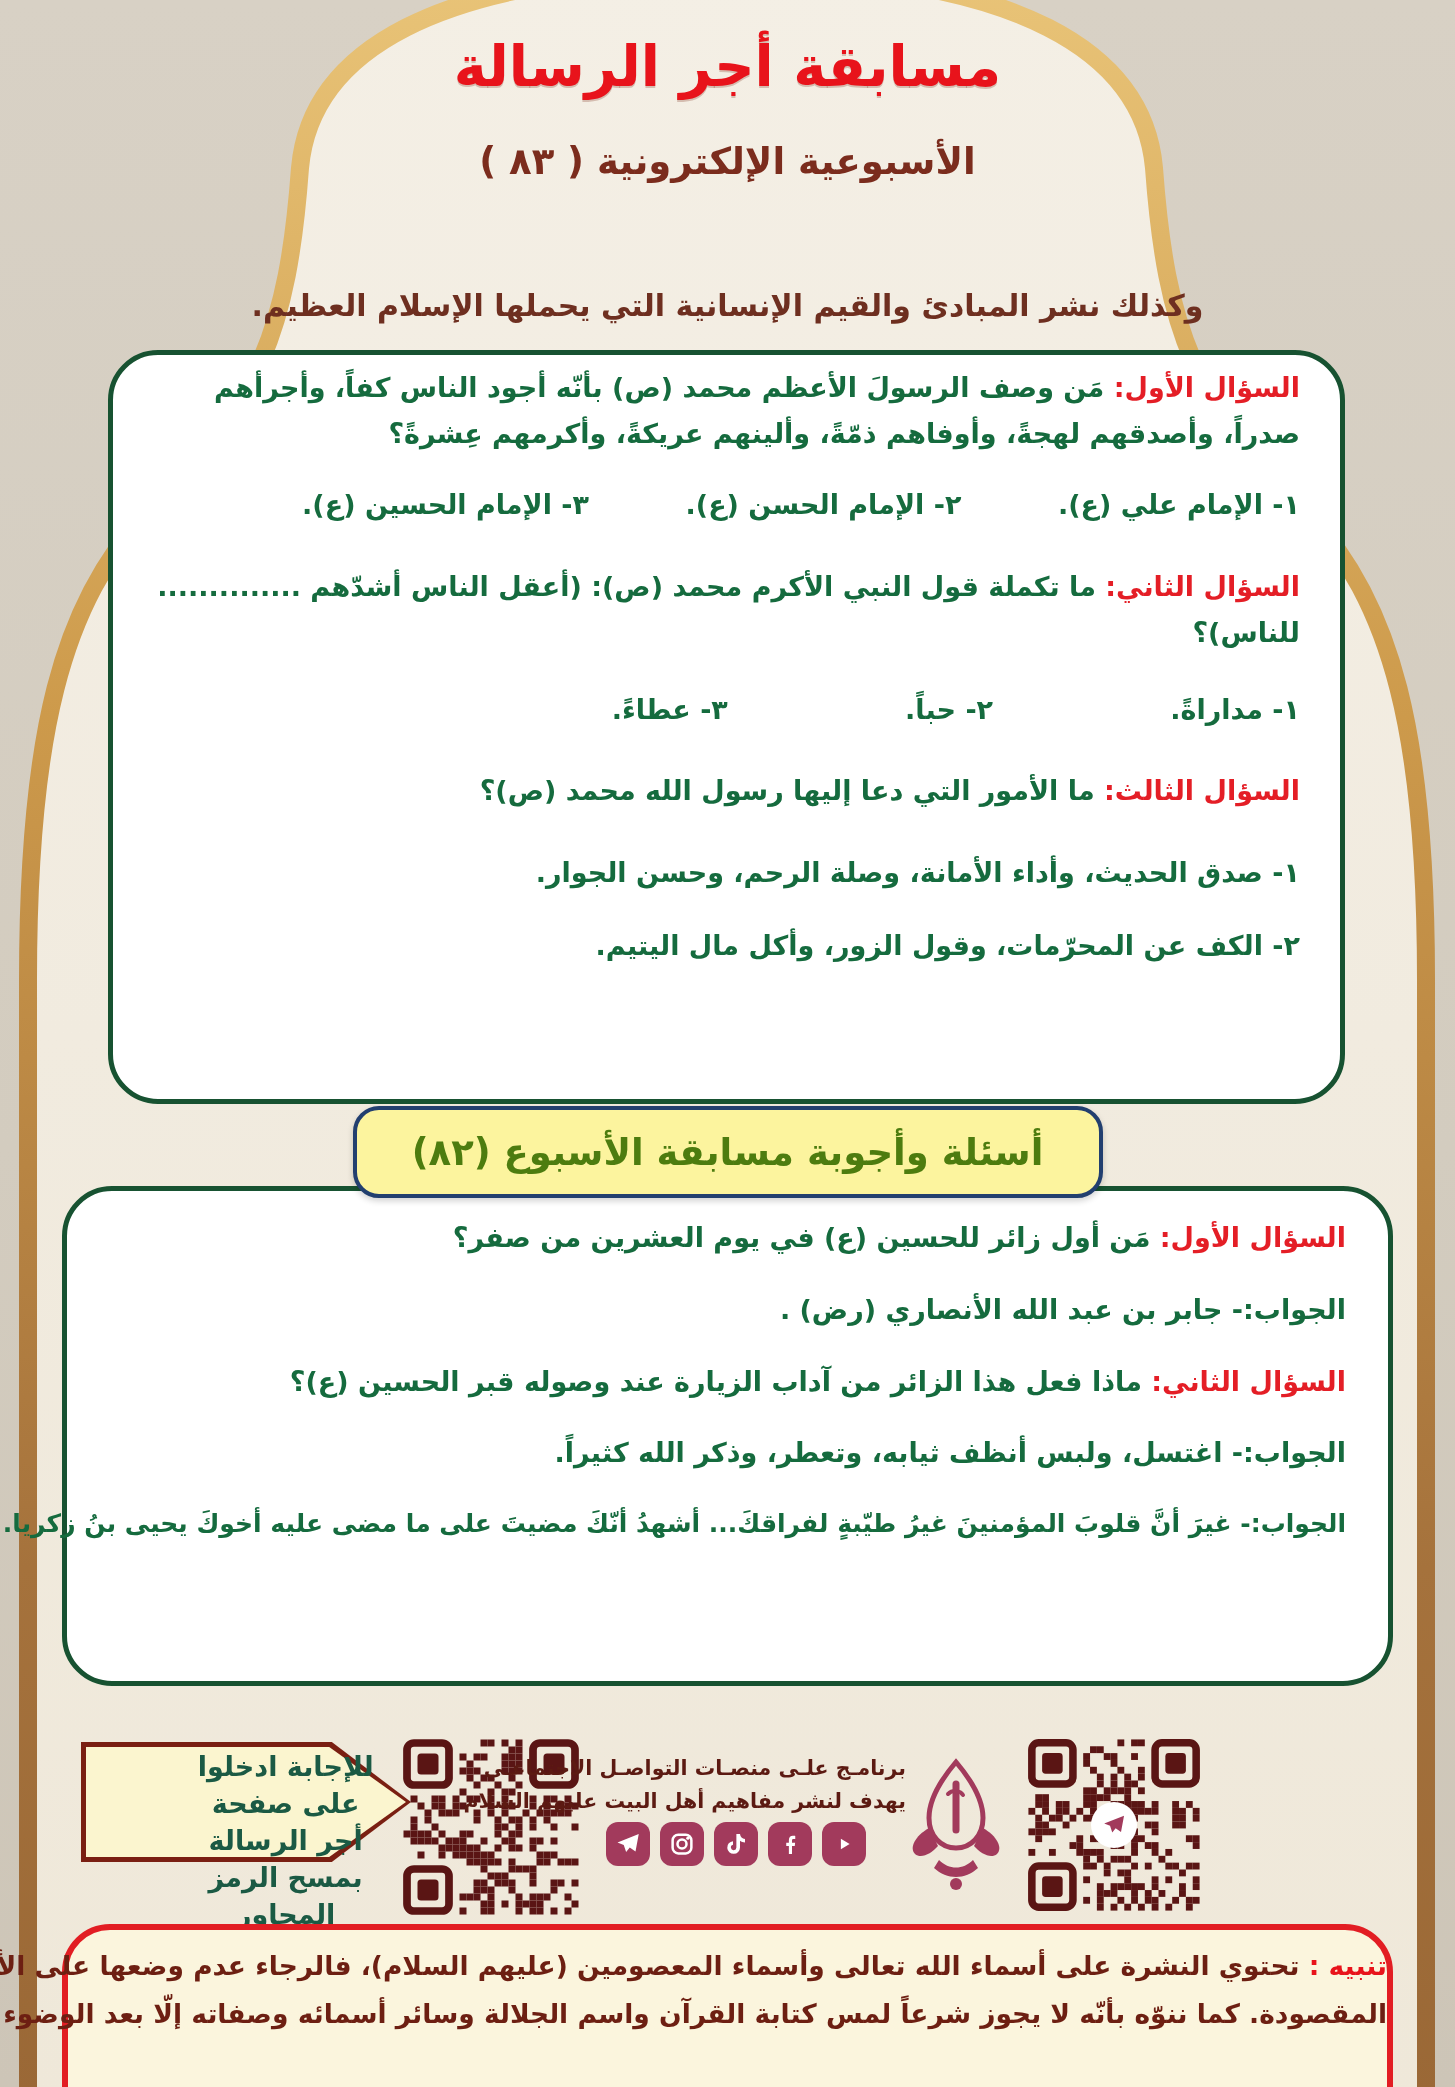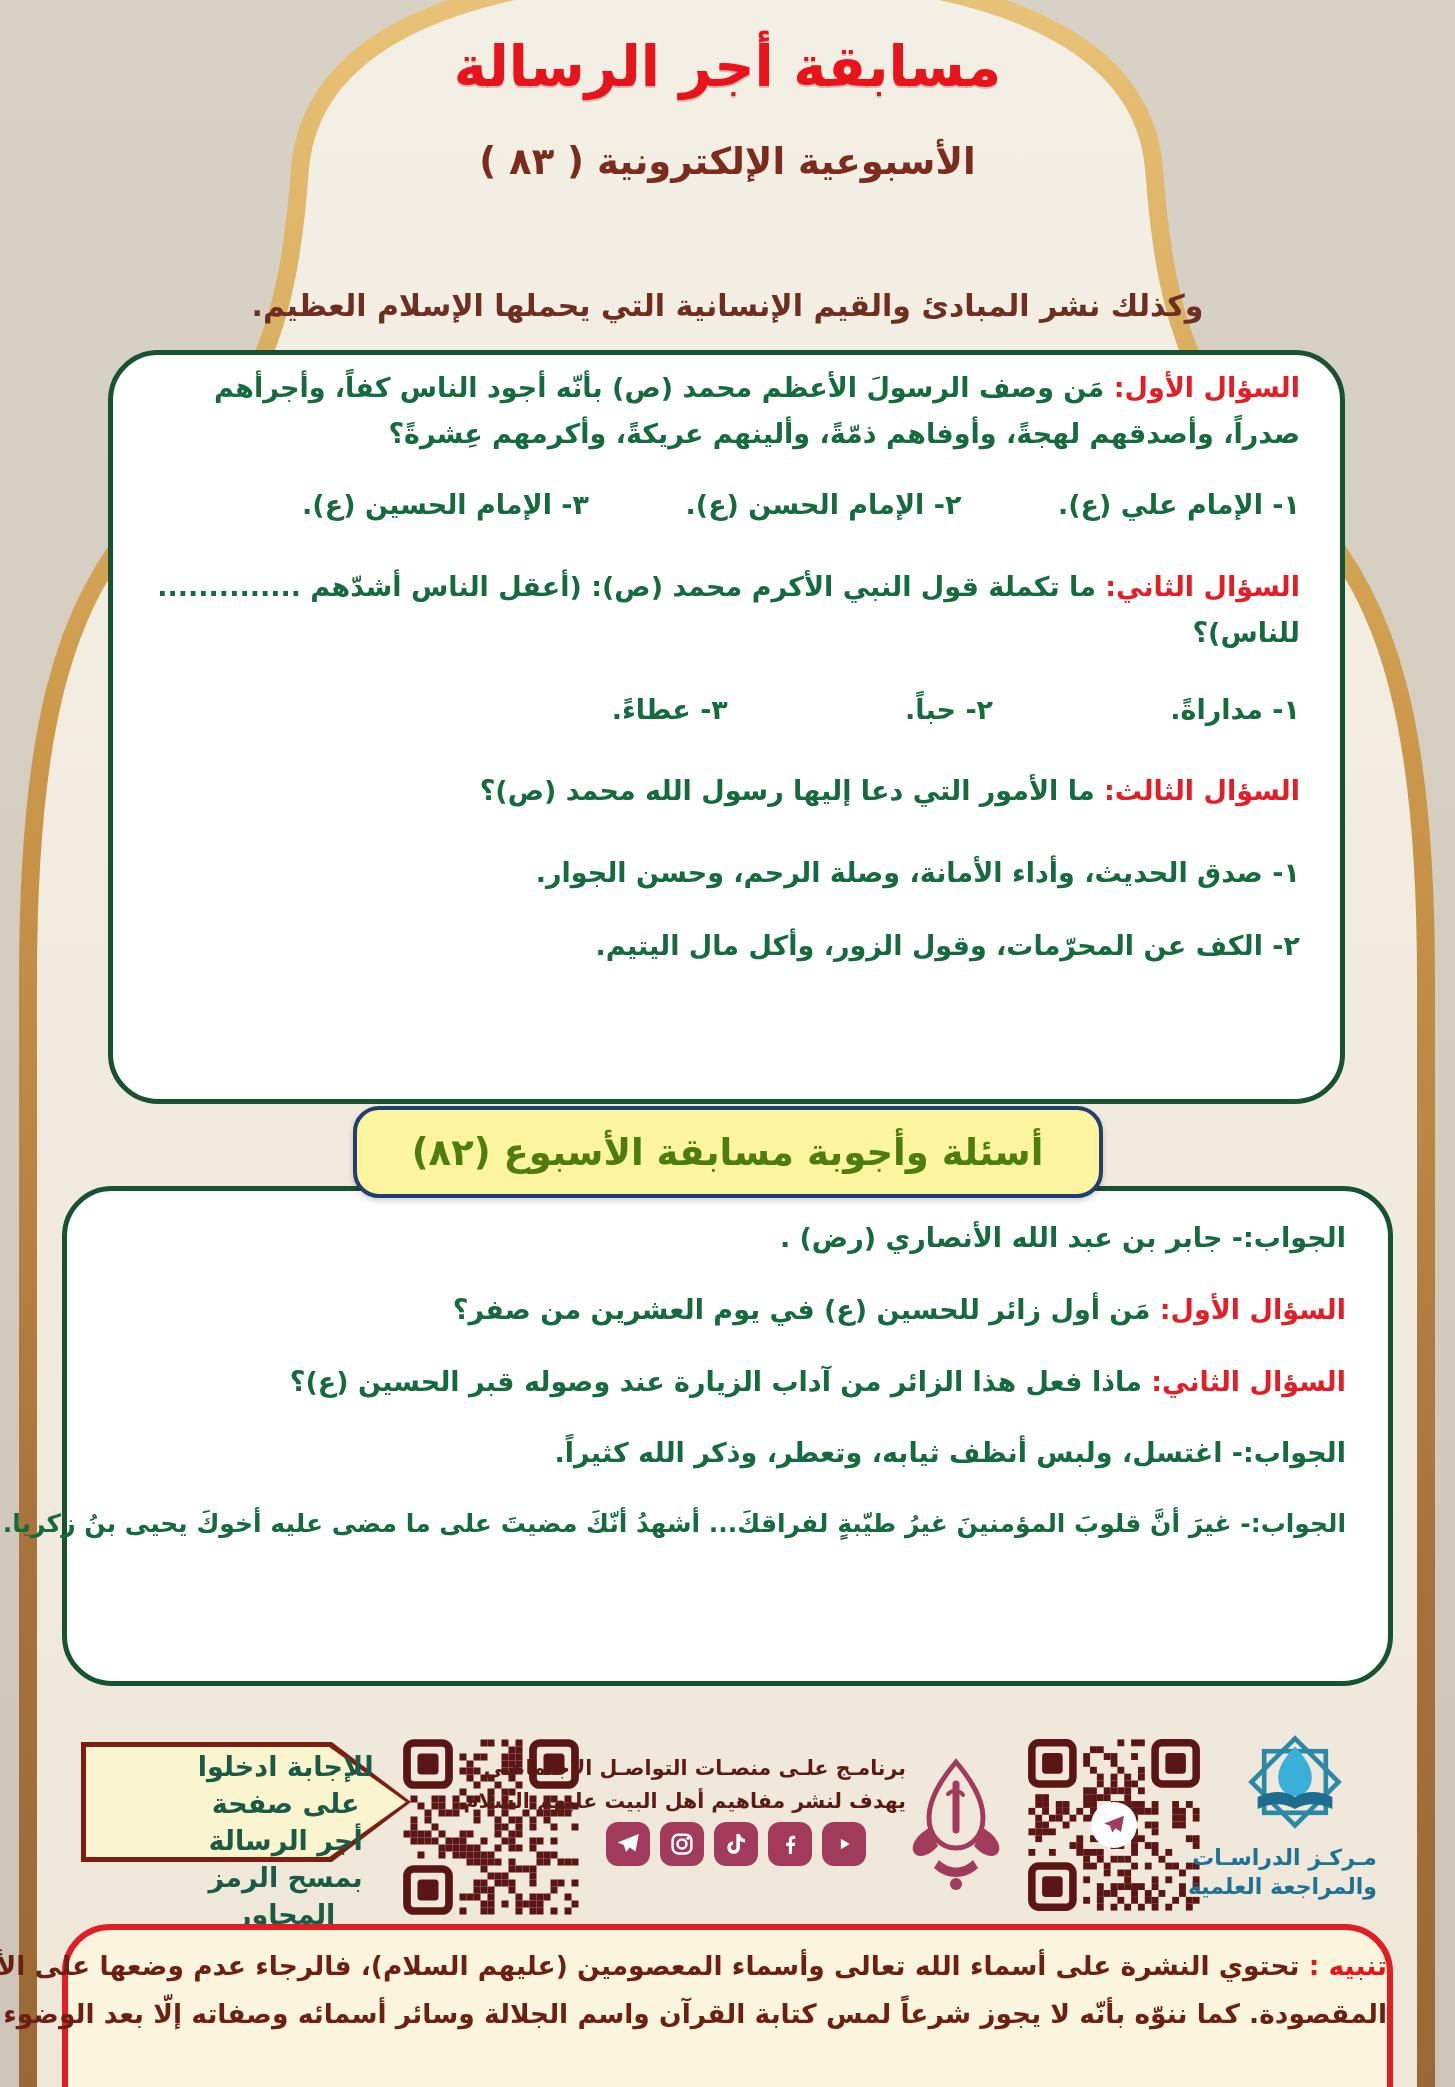--- a/index.html
+++ b/index.html
@@ -118,25 +118,25 @@
         <span class="qlabel">السؤال الثالث:</span>
         <span class="qtext">ما الأمور التي دعا إليها رسول الله محمد (ص)؟</span>
       </div>
       <div class="opt mt42">١- صدق الحديث، وأداء الأمانة، وصلة الرحم، وحسن الجوار.</div>
       <div class="opt mt42">٢- الكف عن المحرّمات، وقول الزور، وأكل مال اليتيم.</div>
     </div>
 
     <div class="abs banner">أسئلة وأجوبة مسابقة الأسبوع (٨٢)</div>
 
     <div class="abs qbox box2">
-      <div class="row answer">الجواب:- جابر بن عبد الله الأنصاري (رض) .</div>
       <div class="row">
         <span class="qlabel">السؤال الأول:</span>
         <span class="qtext">مَن أول زائر للحسين (ع) في يوم العشرين من صفر؟</span>
       </div>
+      <div class="row answer">الجواب:- جابر بن عبد الله الأنصاري (رض) .</div>
       <div class="row">
         <span class="qlabel">السؤال الثاني:</span>
         <span class="qtext">ماذا فعل هذا الزائر من آداب الزيارة عند وصوله قبر الحسين (ع)؟</span>
       </div>
       <div class="row answer">الجواب:- اغتسل، ولبس أنظف ثيابه، وتعطر، وذكر الله كثيراً.</div>
       <div class="row answer a3">الجواب:- غيرَ أنَّ قلوبَ المؤمنينَ غيرُ طيّبةٍ لفراقكَ... أشهدُ أنّكَ مضيتَ على ما مضى عليه أخوكَ يحيى بنُ زكريا.</div>
     </div>
 
     <div class="abs cta">
       <div class="shape"></div>
@@ -581,30 +581,20 @@
           <rect x="0.5" y="18.5" width="6" height="6" rx="1" fill="none" stroke="currentColor" stroke-width="1.1"></rect>
           <rect x="2" y="20" width="3" height="3" rx=".5"></rect>
         </svg>
       <div class="qr-badge">
         <svg viewBox="0 0 24 24" width="28" height="28">
             <path fill="currentColor" d="M20.6 4 3.6 10.8l5 1.9 1.9 5.7 2.9-3.7 4.6 3.3L20.6 4z"></path>
           </svg>
       </div>
     </div>
 
-    <div class="abs centerlogo">
-      <svg viewBox="0 0 120 120" width="118" height="112">
-        <rect x="27" y="27" width="66" height="66" fill="none" stroke="#2b89a8" stroke-width="5"></rect>
-        <rect x="27" y="27" width="66" height="66" fill="none" stroke="#2b89a8" stroke-width="5" transform="rotate(45 60 60)"></rect>
-        <path d="M60 22c-11 12-18 22-18 33 0 12 8 20 18 20s18-8 18-20c0-11-7-21-18-33Z" fill="#3ab0d8"></path>
-        <path d="M20 76c14-7 29-7 40 0 11-7 26-7 40 0v13c-14-7-29-7-40 0-11-7-26-7-40 0Z" fill="#1d6d8e"></path>
-      </svg>
-      <div class="name">مـركـز الدراسـات</div>
-      <div class="name">والمراجعة العلمية</div>
-    </div>
 
     <div class="abs notice">
       <div>
         <span class="nlabel">تنبيه :</span>
         <span>تحتوي النشرة على أسماء الله تعالى وأسماء المعصومين (عليهم السلام)، فالرجاء عدم وضعها على الأرض؛ تجنّباً للإهانة غير</span>
       </div>
       <div>المقصودة. كما ننوّه بأنّه لا يجوز شرعاً لمس كتابة القرآن واسم الجلالة وسائر أسمائه وصفاته إلّا بعد الوضوء أو الكون على الطهارة.</div>
     </div>
 
   </div>

